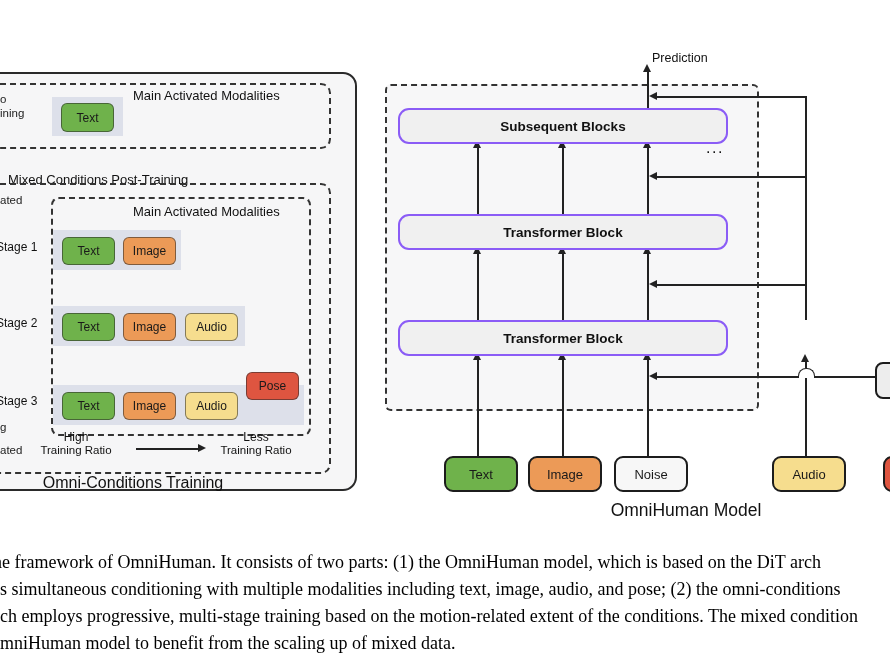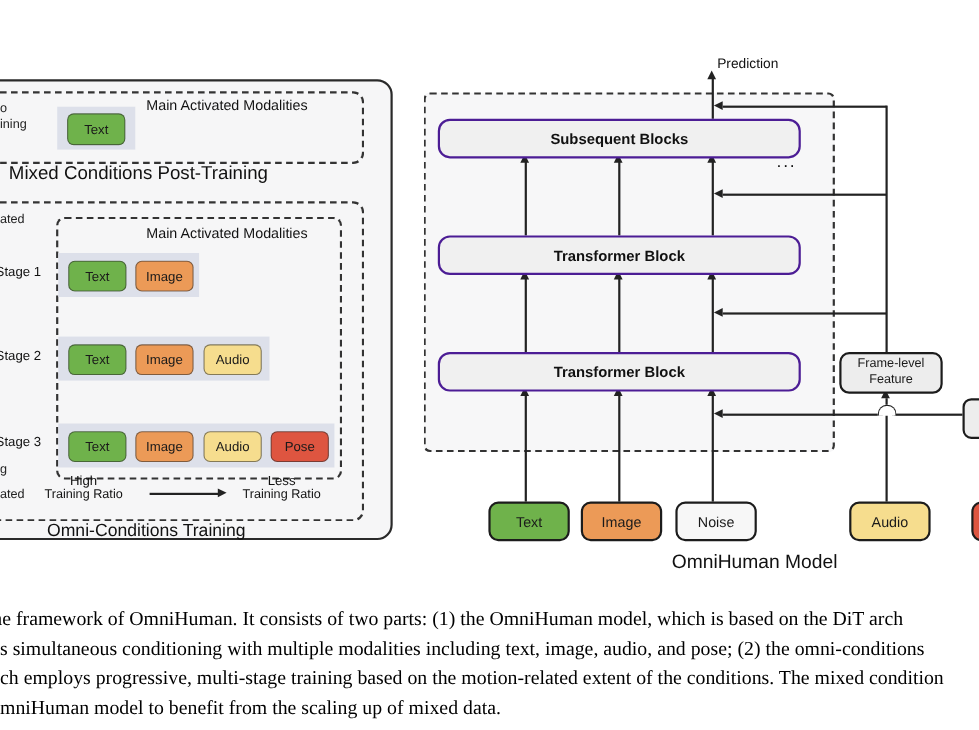--- a/index.html
+++ b/index.html
@@ -6,21 +6,21 @@
   #canvas{position:relative;width:890px;height:664px;background:#ffffff;overflow:hidden;
           font-family:"Liberation Sans",sans-serif;color:#111;}
   .abs{position:absolute;}
   .panel{border:2px solid #2a2a2a;border-radius:14px;background:#f6f6f7;}
   .dashed{border:2px dashed #333;border-radius:10px;}
   .stagebg{background:#dde0ea;}
   .mbox{border:1.5px solid rgba(40,40,40,.55);border-radius:6px;display:flex;align-items:center;
         justify-content:center;font-size:12px;color:#1a1a1a;}
   .inbox{border:2px solid #1c1c1c;border-radius:9px;display:flex;align-items:center;
          justify-content:center;font-size:13px;color:#1a1a1a;}
-  .block{border:2px solid #4c1d95;border-radius:11px;background:#f0f0f0;display:flex;align-items:center;
+  .block{border:2px solid #8b5cf6;border-radius:11px;background:#f0f0f0;display:flex;align-items:center;
          justify-content:center;font-weight:bold;font-size:13.5px;}
   .c-text{background:#6fb24b;} .c-image{background:#ec9a57;} .c-audio{background:#f6dd8e;}
   .c-pose{background:#de5540;} .c-noise{background:#f7f7f7;} .c-gray{background:#ededed;}
   .vline{width:1.6px;background:#222;}
   .hline{height:1.6px;background:#222;}
   .arr-up{width:0;height:0;border-left:4.5px solid transparent;border-right:4.5px solid transparent;border-bottom:8px solid #222;}
   .arr-left{width:0;height:0;border-top:4.5px solid transparent;border-bottom:4.5px solid transparent;border-right:8px solid #222;}
   .arr-right{width:0;height:0;border-top:4.5px solid transparent;border-bottom:4.5px solid transparent;border-left:8px solid #222;}
   .hop{background:#fff;border:1.6px solid #222;border-bottom:none;border-radius:8px 8px 0 0;}
   .b{font-weight:normal;}
@@ -37,21 +37,21 @@
 
   <div class="abs dashed" style="left:-20px;top:83px;width:347px;height:62px;"></div>
   <div class="abs b" style="left:133px;top:88px;font-size:13px;">Main Activated Modalities</div>
   <div class="abs frag" style="left:0;top:93px;">o</div>
   <div class="abs frag" style="left:0;top:107px;">ining</div>
   <div class="abs stagebg" style="left:52px;top:97px;width:71px;height:39px;"></div>
   <div class="abs mbox c-text" style="left:61px;top:103px;width:51px;height:27px;">
     <span>Text</span>
   </div>
 
-  <div class="abs b" style="left:8px;top:148px;font-size:17px;">Mixed Conditions Post-Training</div>
+  <div class="abs b" style="left:8px;top:172px;font-size:13px;">Mixed Conditions Post-Training</div>
 
   <div class="abs dashed" style="left:-20px;top:183px;width:347px;height:287px;"></div>
   <div class="abs frag" style="left:0;top:194px;">ated</div>
 
   <div class="abs dashed" style="left:51px;top:197px;width:256px;height:235px;border-radius:8px;"></div>
   <div class="abs b" style="left:133px;top:204px;font-size:13px;">Main Activated Modalities</div>
 
   <div class="abs b" style="left:-4px;top:240px;font-size:12px;">Stage 1</div>
   <div class="abs stagebg" style="left:53px;top:230px;width:128px;height:40px;"></div>
   <div class="abs mbox c-text" style="left:62px;top:237px;width:51px;height:26px;">
@@ -77,21 +77,21 @@
   <div class="abs stagebg" style="left:53px;top:385px;width:251px;height:40px;"></div>
   <div class="abs mbox c-text" style="left:62px;top:392px;width:51px;height:26px;">
     <span>Text</span>
     </div>
   <div class="abs mbox c-image" style="left:123px;top:392px;width:51px;height:26px;">
     <span>Image</span>
     </div>
   <div class="abs mbox c-audio" style="left:185px;top:392px;width:51px;height:26px;">
     <span>Audio</span>
     </div>
-  <div class="abs mbox c-pose" style="left:246px;top:392px;width:51px;height:26px;">
+  <div class="abs mbox c-pose" style="left:246px;top:372px;width:51px;height:26px;">
     <span>Pose</span>
     </div>
 
   <div class="abs ctr b" style="left:40px;top:430px;width:72px;font-size:12px;">High</div>
   <div class="abs ctr" style="left:40px;top:444px;width:72px;font-size:11.5px;">Training Ratio</div>
   <div class="abs hline" style="left:136px;top:448px;width:63px;"></div>
   <div class="abs arr-right" style="left:198px;top:444px;"></div>
   <div class="abs ctr b" style="left:220px;top:430px;width:72px;font-size:12px;">Less</div>
   <div class="abs ctr" style="left:220px;top:444px;width:72px;font-size:11.5px;">Training Ratio</div>
   <div class="abs frag" style="left:0;top:421px;">g</div>
@@ -146,26 +146,20 @@
     <span>Subsequent Blocks</span>
     </div>
   <div class="abs b" style="left:706px;top:139px;font-size:16px;letter-spacing:1.5px;">...</div>
   <div class="abs block" style="left:398px;top:214px;width:326px;height:32px;">
     <span>Transformer Block</span>
     </div>
   <div class="abs block" style="left:398px;top:320px;width:326px;height:32px;">
     <span>Transformer Block</span>
     </div>
 
-  <div class="abs inbox c-gray" style="left:763px;top:320px;width:90px;height:34px;border-radius:9px;font-size:11.5px;line-height:1.2;">
-    <span class="ctr" style="flex-direction:column;">
-      <span>Frame-level</span>
-      <span>Feature</span>
-    </span>
-  </div>
 
   <div class="abs inbox c-gray" style="left:875px;top:362px;width:40px;height:33px;border-radius:8px;"></div>
 
   <div class="abs inbox c-text" style="left:444px;top:456px;width:70px;height:32px;">
     <span>Text</span>
     </div>
   <div class="abs inbox c-image" style="left:528px;top:456px;width:70px;height:32px;">
     <span>Image</span>
     </div>
   <div class="abs inbox c-noise" style="left:614px;top:456px;width:70px;height:32px;">

